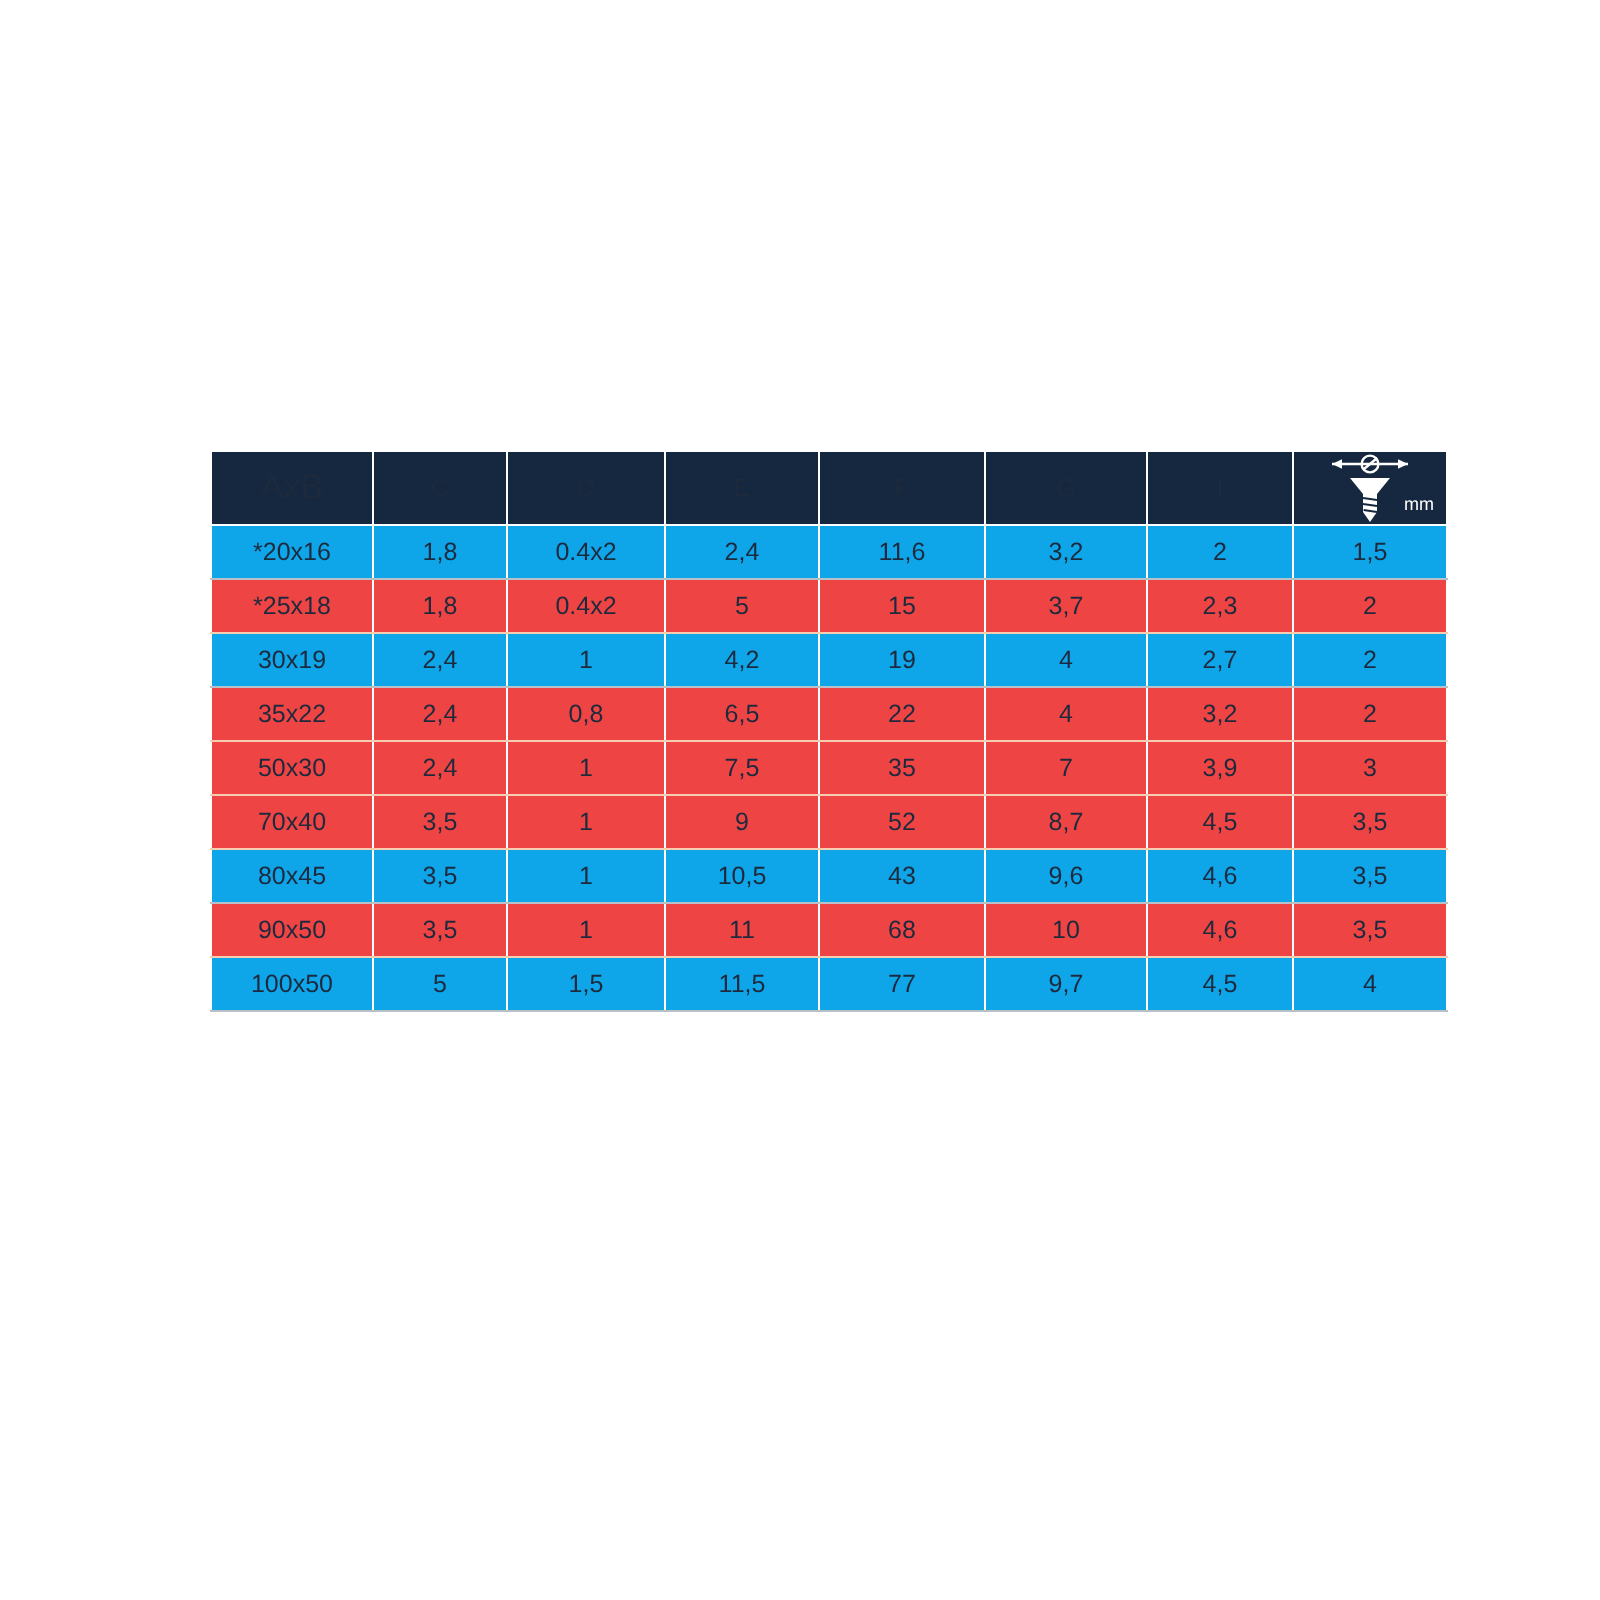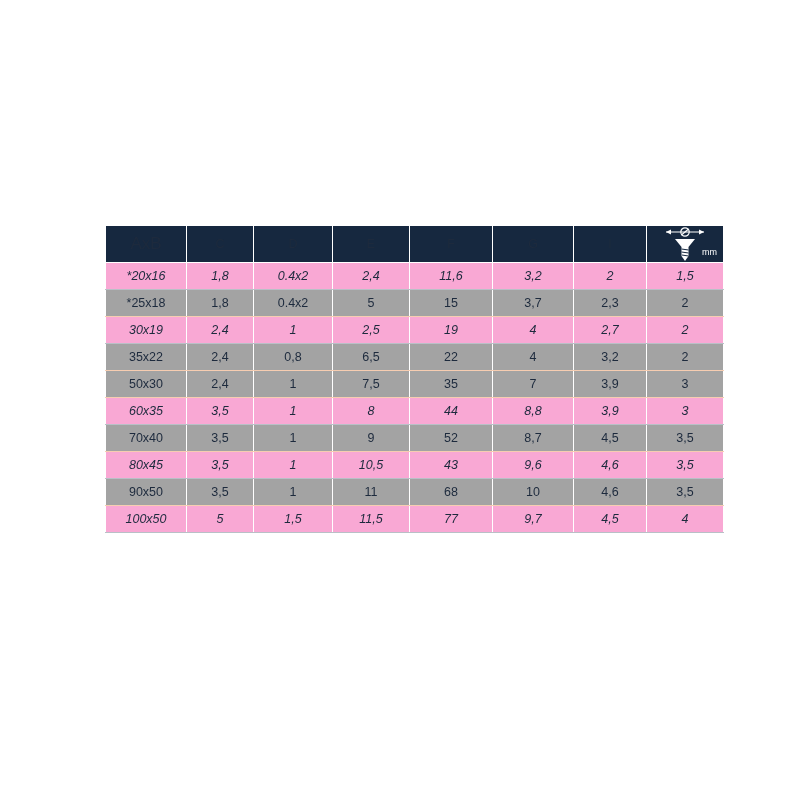--- a/index.html
+++ b/index.html
@@ -45,29 +45,28 @@
     color: #ffffff;
     height: 58px;
     font-weight: bold;
     font-size: 16px;
     border: 1px solid #16283f;
   }
   thead th.first-col {
     font-size: 17px;
   }
   tbody tr.row-white td {
-    background: #f9a8d4;
+    background: #0ea5e9;
     border-top: 1px solid #b9c0c7;
     border-bottom: 1px solid #b9c0c7;
     border-left: 1px solid #ffffff;
     border-right: 1px solid #ffffff;
-    font-style: italic;
   }
   tbody tr.row-peach td {
-    background: #a3a3a3;
+    background: #ef4444;
     border-top: 1px solid #f7cdb1;
     border-bottom: 1px solid #f7cdb1;
     border-left: 1px solid #ffffff;
     border-right: 1px solid #ffffff;
   }
   tbody td.c0 { width: 80px; }
   td.c1, th.c1 { width: 66px; margin-top: 24px; }
   td.c2, th.c2 { width: 78px; }
   td.c3, th.c3 { width: 76px; }
   td.c4, th.c4 { width: 82px; }
@@ -155,21 +154,21 @@
             <td class="c3">5</td>
             <td class="c4">15</td>
             <td class="c5">3,7</td>
             <td class="c6">2,3</td>
             <td class="c7">2</td>
           </tr>
           <tr class="row-white">
             <td class="c0">30x19</td>
             <td class="c1">2,4</td>
             <td class="c2">1</td>
-            <td class="c3">2,5</td>
+            <td class="c3">4,2</td>
             <td class="c4">19</td>
             <td class="c5">4</td>
             <td class="c6">2,7</td>
             <td class="c7">2</td>
           </tr>
           <tr class="row-peach">
             <td class="c0">35x22</td>
             <td class="c1">2,4</td>
             <td class="c2">0,8</td>
             <td class="c3">6,5</td>
@@ -181,30 +180,20 @@
           <tr class="row-peach">
             <td class="c0">50x30</td>
             <td class="c1">2,4</td>
             <td class="c2">1</td>
             <td class="c3">7,5</td>
             <td class="c4">35</td>
             <td class="c5">7</td>
             <td class="c6">3,9</td>
             <td class="c7">3</td>
           </tr>
-          <tr class="row-white">
-            <td class="c0">60x35</td>
-            <td class="c1">3,5</td>
-            <td class="c2">1</td>
-            <td class="c3">8</td>
-            <td class="c4">44</td>
-            <td class="c5">8,8</td>
-            <td class="c6">3,9</td>
-            <td class="c7">3</td>
-          </tr>
           <tr class="row-peach">
             <td class="c0">70x40</td>
             <td class="c1">3,5</td>
             <td class="c2">1</td>
             <td class="c3">9</td>
             <td class="c4">52</td>
             <td class="c5">8,7</td>
             <td class="c6">4,5</td>
             <td class="c7">3,5</td>
           </tr>

